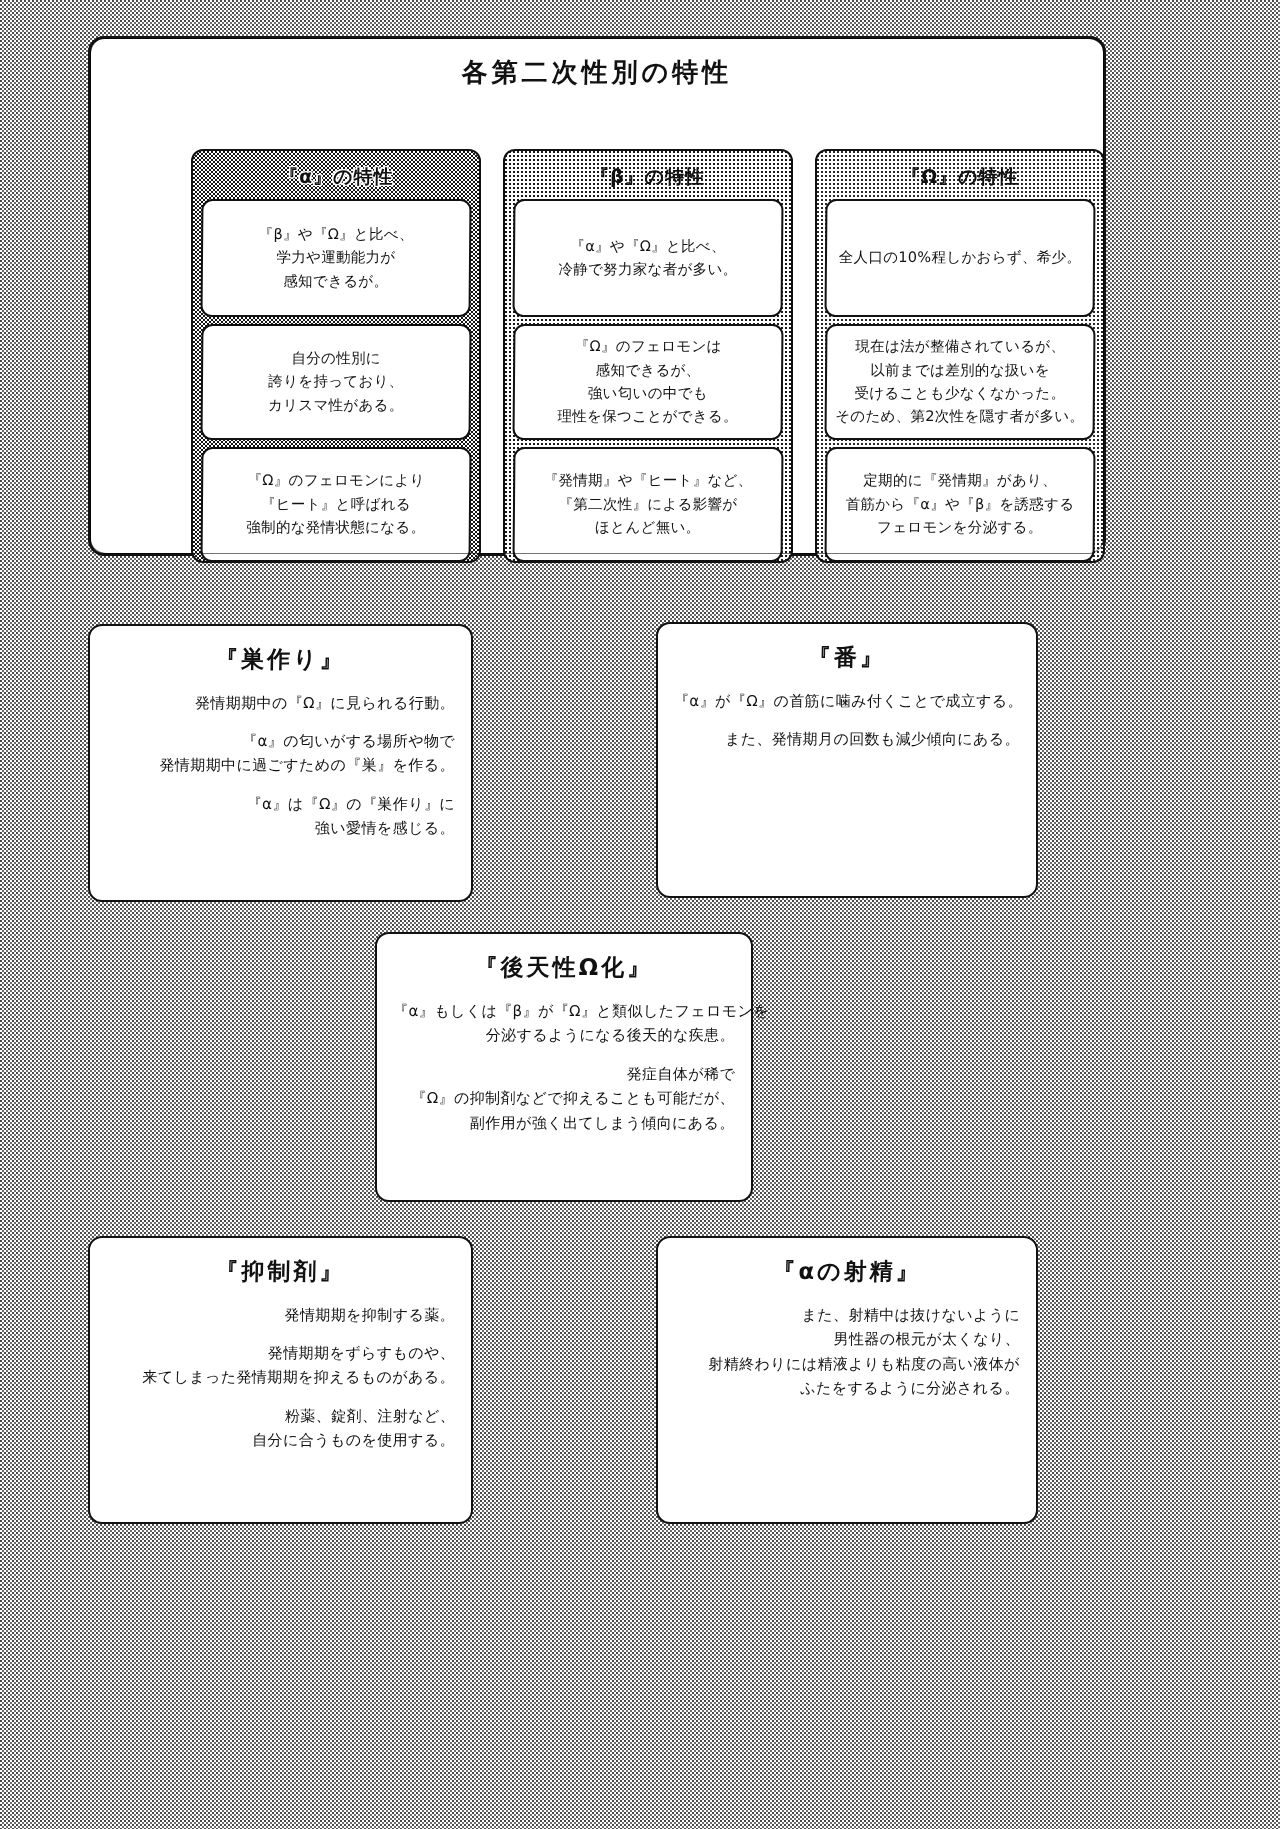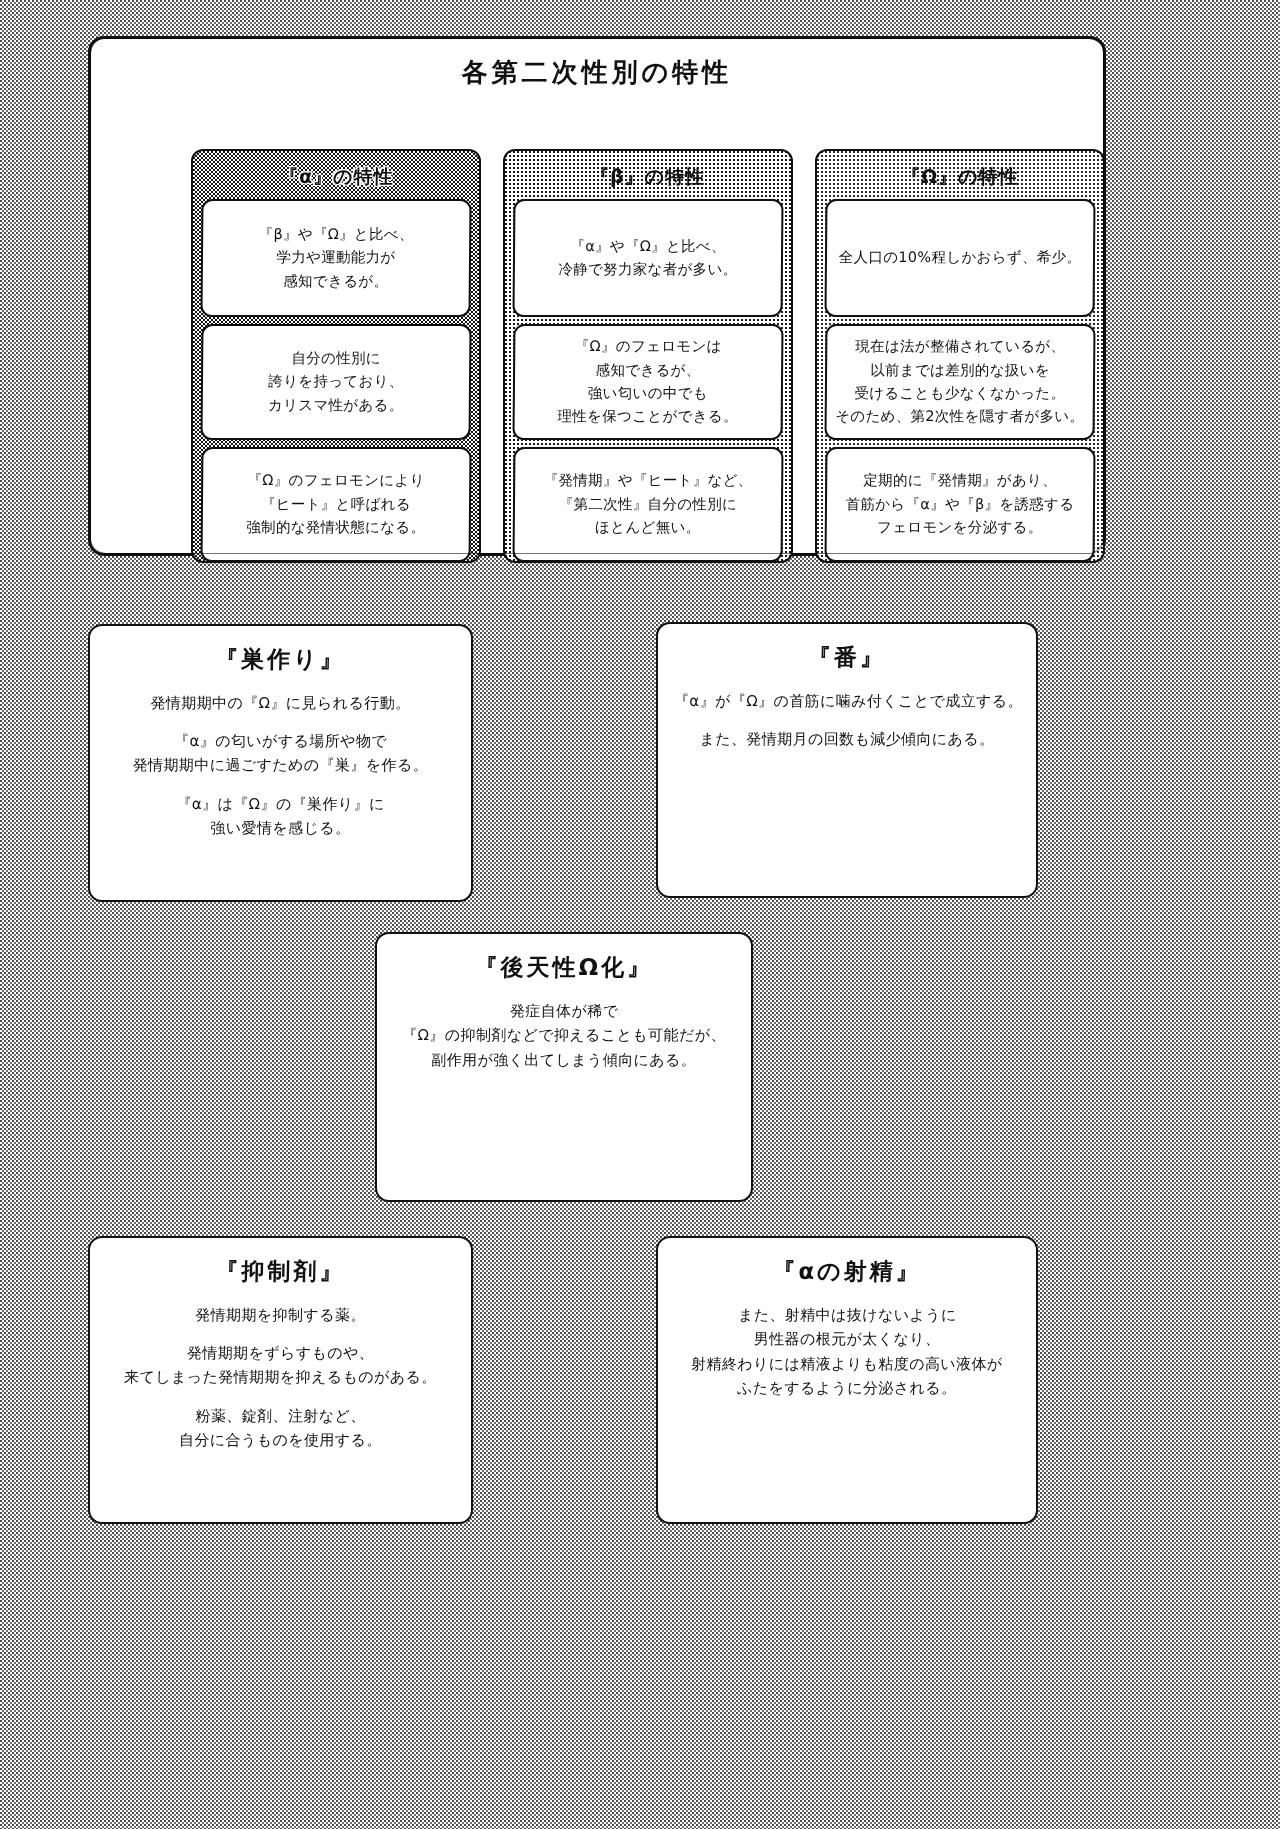--- a/index.html
+++ b/index.html
@@ -166,21 +166,21 @@
     transform:skewX(-1.2deg);
   }
   .info-card .para{
     font-size:15px;
     line-height:1.62;
     margin-bottom:14px;
     letter-spacing:0.4px;
     transform:skewX(-0.5deg);
   }
   .info-card .para:last-child{margin-bottom:0;}
-  .info-card .para .ln{display:block;white-space:nowrap;}
+  .info-card .para .ln{display:block;white-space:nowrap;text-align:right;}
 
   #card-nest{left:88px;top:624px;width:385px;height:278px;}
   #card-mate{left:656px;top:622px;width:382px;height:276px;}
   #card-acquired{left:375px;top:932px;width:378px;height:270px;}
   #card-suppressant{left:88px;top:1236px;width:385px;height:288px;}
   #card-ejaculation{left:656px;top:1236px;width:382px;height:288px;}
 </style>
 </head>
 <body>
 
@@ -219,21 +219,21 @@
       <span class="ln">冷静で努力家な者が多い。</span>
     </div>
     <div class="cell c2">
       <span class="ln">『Ω』のフェロモンは</span>
       <span class="ln">感知できるが、</span>
       <span class="ln">強い匂いの中でも</span>
       <span class="ln">理性を保つことができる。</span>
     </div>
     <div class="cell c3">
       <span class="ln">『発情期』や『ヒート』など、</span>
-      <span class="ln">『第二次性』自分の性別に</span>
+      <span class="ln">『第二次性』による影響が</span>
       <span class="ln">ほとんど無い。</span>
     </div>
   </div>
 
   <div class="column fill-light" id="col-omega">
     <div class="col-header">
       <span>『Ω』の特性</span>
     </div>
     <div class="cell c1">
       <span class="ln">全人口の10%程しかおらず、希少。</span>
@@ -273,20 +273,24 @@
     <span class="ln">『α』が『Ω』の首筋に噛み付くことで成立する。</span>
   </div>
   <div class="para">
     <span class="ln">また、発情期月の回数も減少傾向にある。</span>
   </div>
 </div>
 
 <div class="info-card" id="card-acquired">
   <div class="title">『後天性Ω化』</div>
   <div class="para">
+    <span class="ln">『α』もしくは『β』が『Ω』と類似したフェロモンを</span>
+    <span class="ln">分泌するようになる後天的な疾患。</span>
+  </div>
+  <div class="para">
     <span class="ln">発症自体が稀で</span>
     <span class="ln">『Ω』の抑制剤などで抑えることも可能だが、</span>
     <span class="ln">副作用が強く出てしまう傾向にある。</span>
   </div>
 </div>
 
 <div class="info-card" id="card-suppressant">
   <div class="title">『抑制剤』</div>
   <div class="para">
     <span class="ln">発情期期を抑制する薬。</span>

